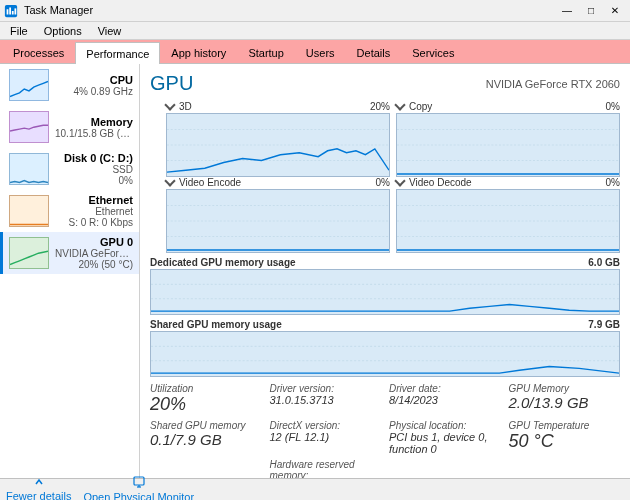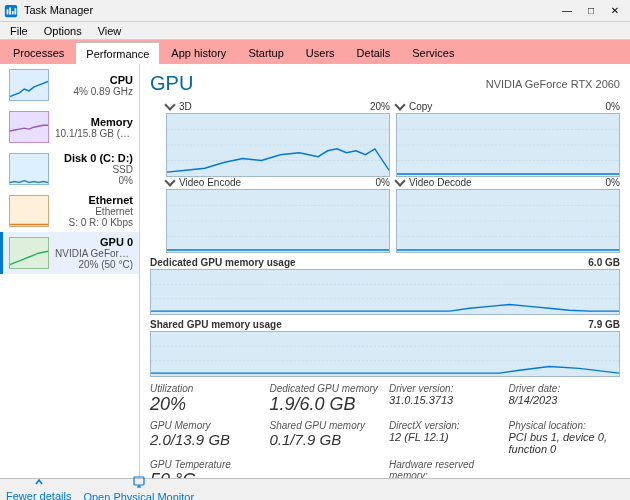--- a/index.html
+++ b/index.html
@@ -536,24 +536,20 @@
       </div>
     </div>
 
     <div class="stats-grid">
 
       <div>
         <div class="stat-label">Utilization</div>
         <div class="stat-value">20%</div>
       </div>
 
-      <div>
-        <div class="stat-label">Dedicated GPU memory</div>
-        <div class="stat-value">1.9/6.0 GB</div>
-      </div>
 
       <div>
         <div class="stat-label">Driver version:</div>
         <div class="stat-value-sm">31.0.15.3713</div>
       </div>
 
       <div>
         <div class="stat-label">Driver date:</div>
         <div class="stat-value-sm">8/14/2023</div>
       </div>

